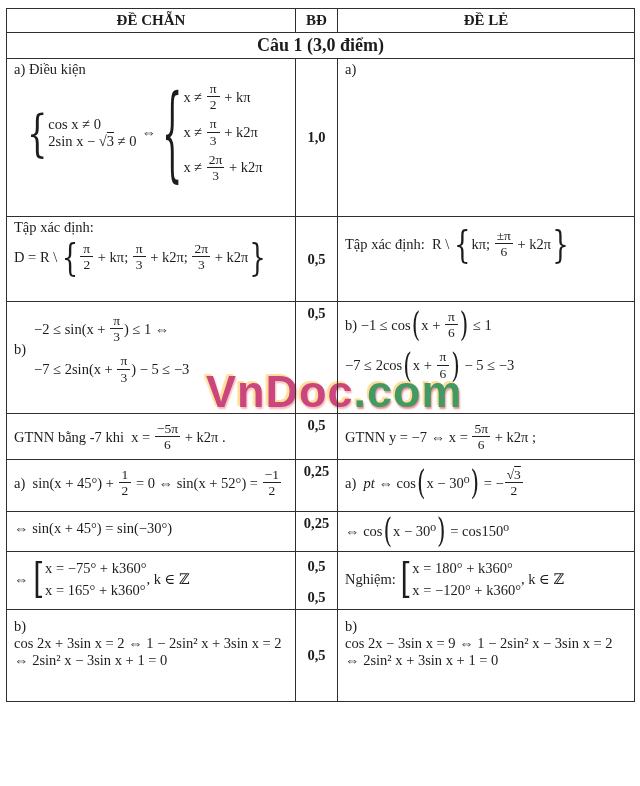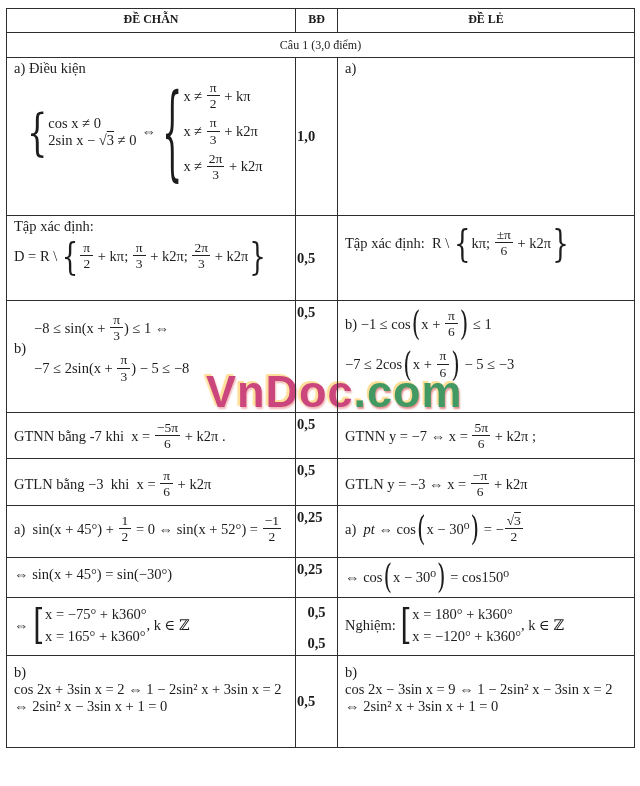--- a/index.html
+++ b/index.html
@@ -9,26 +9,26 @@
   .wm{position:absolute;left:206px;top:366px;z-index:0;
       font-family:"Liberation Sans","DejaVu Sans",sans-serif;font-weight:bold;
       font-size:45px;letter-spacing:1px;opacity:.8;white-space:nowrap;user-select:none}
   .wm .p1{color:#be185d;text-shadow:-2px -2px 0 #ffd780,-3px -1px 1px #ffe2a1,1px 2px 2px #eda4a4}
   .wm .p2{color:#15803d;text-shadow:-2px -2px 0 #ffd780,1px 2px 2px #df6f6f}
 
   table.sheet{position:absolute;left:6px;top:8px;z-index:1;width:628px;
       border-collapse:collapse;table-layout:fixed;background:transparent}
   td,th{border:1px solid #2e2e2e;padding:2px 7px;vertical-align:top;
       font-size:14.5px;background:transparent;overflow:visible}
-  th{font-weight:bold;text-align:center;font-size:12px;padding:3px 2px}
+  th{font-weight:bold;text-align:center;font-size:15px;padding:3px 2px}
   tr.hdr{height:24px} tr.ban{height:25px} tr.r1{height:158px} tr.r2{height:85px}
   tr.r3{height:112px} tr.r4{height:46px} tr.r5{height:47px} tr.ban2{height:28px}
   tr.r6{height:52px} tr.r7{height:40px} tr.r8{height:58px} tr.r9{height:92px}
-  tr.ban td,tr.ban2 td{font-weight:normal;text-align:center;font-size:12px;vertical-align:middle}
-  .score{font-weight:bold;font-size:14.5px;padding:3px 1px}
+  tr.ban td,tr.ban2 td{font-weight:bold;text-align:center;font-size:18px;vertical-align:middle}
+  .score{text-align:center;font-weight:bold;font-size:14.5px;padding:3px 1px}
   .vmid{vertical-align:middle}
   .lbl{white-space:pre}
   .line{display:inline-flex;align-items:center;white-space:pre}
   .col{display:inline-flex;flex-direction:column;align-items:flex-start}
   .fr{display:inline-flex;flex-direction:column;align-items:center;line-height:1.05;
       font-size:13.5px;margin:0 1px;vertical-align:middle}
   .fr .nu{padding:0 2px 0}
   .fr .de{border-top:1px solid #222;padding:1px 3px 0;align-self:stretch;text-align:center}
   .stretch{display:inline-block;line-height:1;transform-origin:center;
       font-family:"DejaVu Serif",serif;font-weight:400;padding:0 1px}
@@ -129,22 +129,22 @@
           <span class="stretch s-set">}</span>
         </div>
       </td>
     </tr>
 
     <tr class="r3">
       <td>
         <div class="r3wrap">
           <span class="lbl">b)</span>
           <span class="col gap10">
-            <span class="line"><span>−8 ≤ sin(x + </span><span class="fr"><span class="nu">π</span><span class="de">3</span></span><span>) ≤ 1 ⇔</span></span>
-            <span class="line"><span>−7 ≤ 2sin(x + </span><span class="fr"><span class="nu">π</span><span class="de">3</span></span><span>) − 5 ≤ −8</span></span>
+            <span class="line"><span>−2 ≤ sin(x + </span><span class="fr"><span class="nu">π</span><span class="de">3</span></span><span>) ≤ 1 ⇔</span></span>
+            <span class="line"><span>−7 ≤ 2sin(x + </span><span class="fr"><span class="nu">π</span><span class="de">3</span></span><span>) − 5 ≤ −3</span></span>
           </span>
         </div>
       </td>
       <td class="score">0,5</td>
       <td>
         <div class="col gap10 padt6">
           <span class="line"><span>b) −1 ≤ cos</span><span class="stretch s-paren">(</span><span>x + </span><span class="fr"><span class="nu">π</span><span class="de">6</span></span><span class="stretch s-paren">)</span><span> ≤ 1</span></span>
           <span class="line"><span>−7 ≤ 2cos</span><span class="stretch s-paren">(</span><span>x + </span><span class="fr"><span class="nu">π</span><span class="de">6</span></span><span class="stretch s-paren">)</span><span> − 5 ≤ −3</span></span>
         </div>
       </td>
@@ -153,29 +153,20 @@
     <tr class="r4">
       <td>
         <div class="line padt6"><span>GTNN bằng -7 khi  x = </span><span class="fr"><span class="nu">−5π</span><span class="de">6</span></span><span> + k2π .</span></div>
       </td>
       <td class="score">0,5</td>
       <td>
         <div class="line padt6"><span>GTNN y = −7 ⇔ x = </span><span class="fr"><span class="nu">5π</span><span class="de">6</span></span><span> + k2π ;</span></div>
       </td>
     </tr>
 
-    <tr class="r5">
-      <td>
-        <div class="line padt8"><span>GTLN bằng −3  khi  x = </span><span class="fr"><span class="nu">π</span><span class="de">6</span></span><span> + k2π</span></div>
-      </td>
-      <td class="score">0,5</td>
-      <td>
-        <div class="line padt8"><span>GTLN y = −3 ⇔ x = </span><span class="fr"><span class="nu">−π</span><span class="de">6</span></span><span> + k2π</span></div>
-      </td>
-    </tr>
 
 
     <tr class="r6">
       <td>
         <div class="line padt6"><span>a)  sin(x + 45°) + </span><span class="fr"><span class="nu">1</span><span class="de">2</span></span><span> = 0 ⇔ sin(x + 52°) = </span><span class="fr"><span class="nu">−1</span><span class="de">2</span></span></div>
       </td>
       <td class="score">0,25</td>
       <td>
         <div class="line padt6"><span>a)  </span><span class="it">pt</span><span> ⇔ cos</span><span class="stretch s-paren">(</span><span>x − 30⁰</span><span class="stretch s-paren">)</span><span> = −</span><span class="fr"><span class="nu"><span>√</span><span class="radv">3</span></span><span class="de">2</span></span></div>
       </td>

